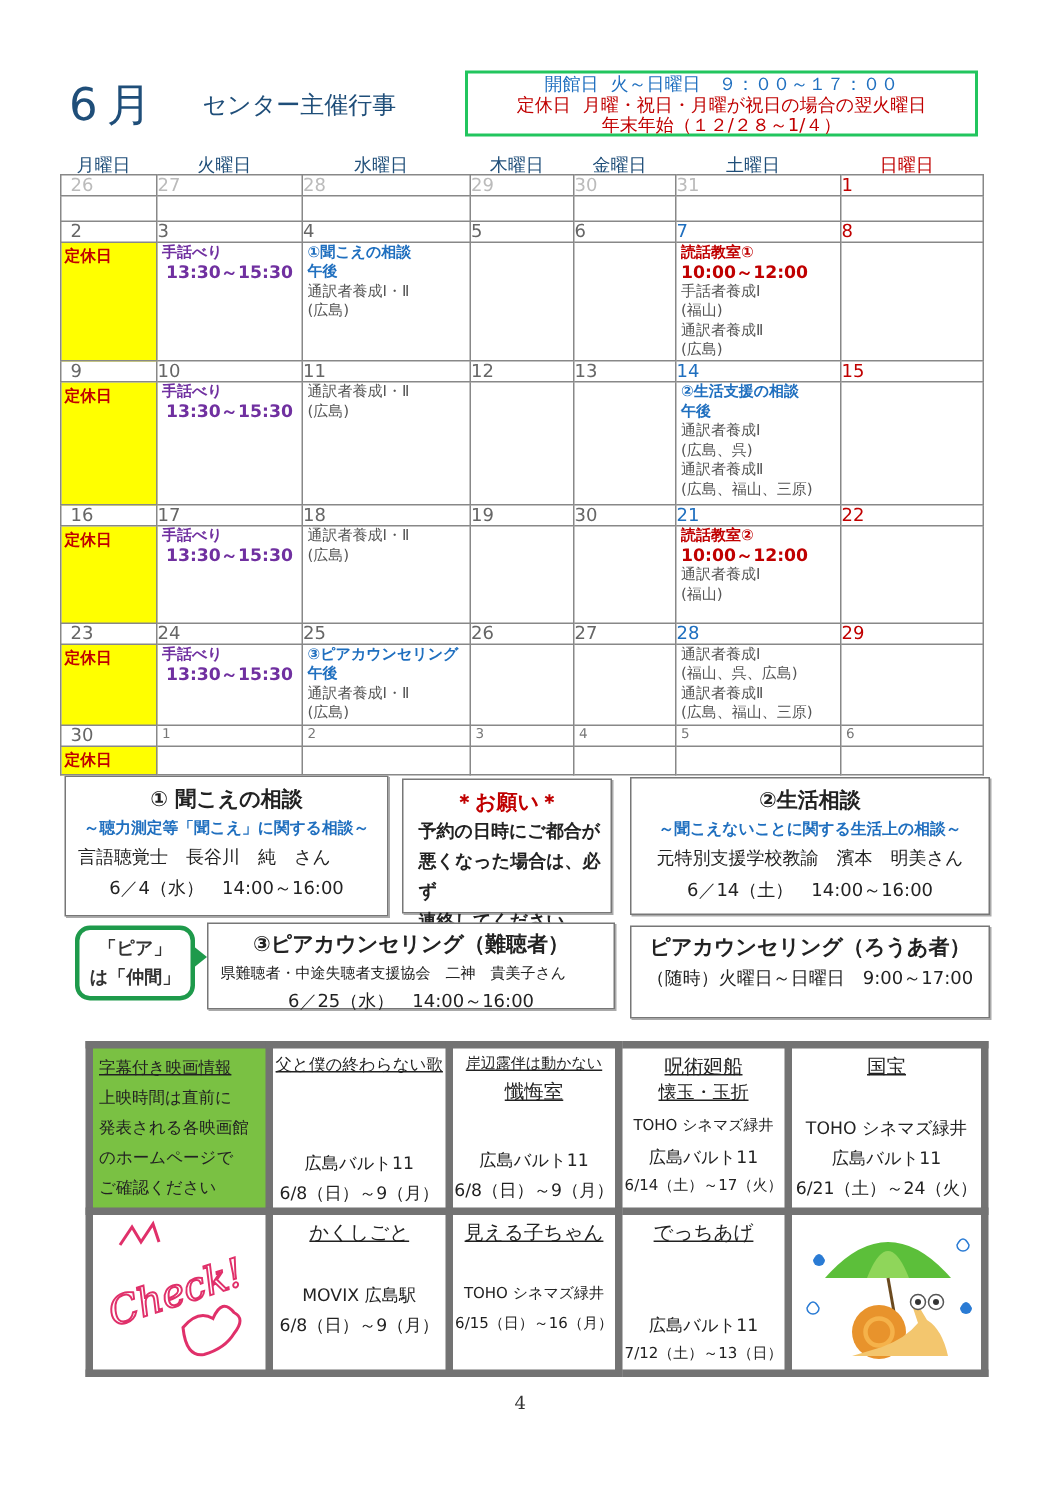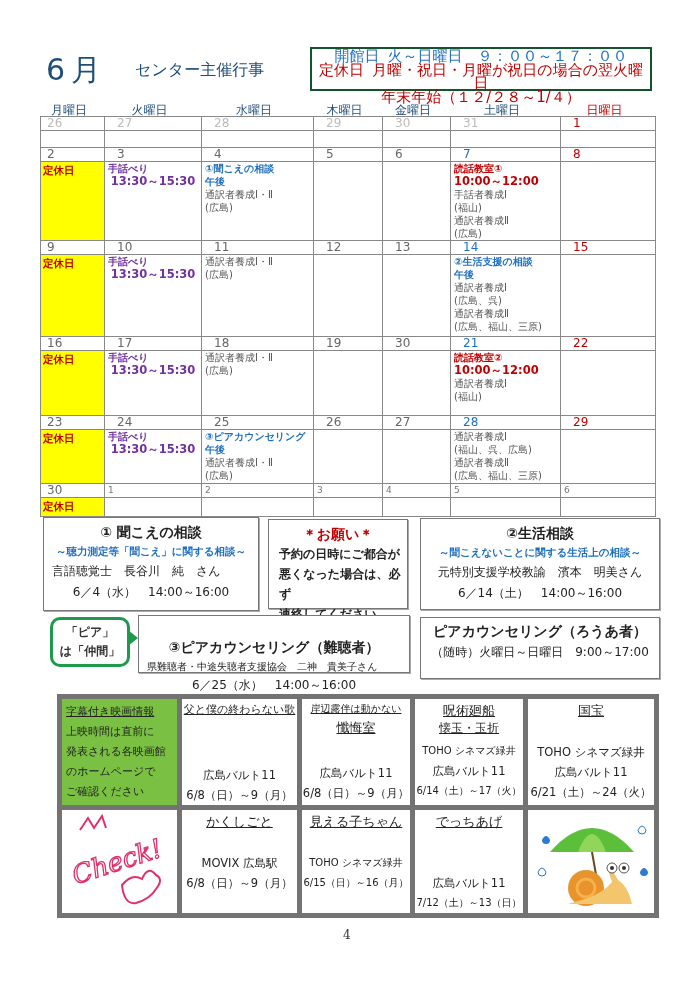--- a/index.html
+++ b/index.html
@@ -3,33 +3,33 @@
 <meta charset="utf-8">
 <style>
   html, body { margin:0; padding:0; background:#ffffff; }
   body { width:700px; height:991px; position:relative; overflow:hidden;
          font-family:"DejaVu Sans", sans-serif; color:#333; }
   .abs { position:absolute; }
 
   
   .month { left:46px; top:50px; font-size:30px; color:#1f4e79; letter-spacing:6px; font-family:"DejaVu Sans", sans-serif; }
   .subtitle { left:135px; top:60px; font-size:16px; color:#1f4e79; }
-  .infobox { left:310px; top:47px; width:342px; height:44px; border:2px solid #14532d; box-sizing:border-box; font-size:15px; text-align:center; line-height:13.5px; padding-top:1px; }
+  .infobox { left:310px; top:47px; width:342px; height:44px; border:2px solid #22c55e; box-sizing:border-box; font-size:12px; text-align:center; line-height:13.5px; padding-top:1px; }
   .infobox .l1 { color:#1f6fbf; }
   .infobox .l2, .infobox .l3 { color:#c00000; }
   .infobox .lbl { margin-right:8px; }
 
   
   .dow-row { left:37px; top:102px; width:615px; height:14px; display:flex; font-size:12px; color:#1f4e79; }
   .dow-row div { text-align:center; }
   .dow-row .sun { color:#c00000; }
 
   table.cal { position:absolute; left:40px; top:116px; width:615px; border-collapse:collapse; table-layout:fixed; font-size:10.5px; }
   table.cal td { border:1px solid #888; vertical-align:top; padding:0 3px; }
-  table.cal tr.num td { height:13px; font-size:12px; color:#666; line-height:13px; padding-left:12px; }
+  table.cal tr.num td { height:13px; font-size:12px; color:#666; line-height:13px; padding-left:0; }
   table.cal tr.num td.first { padding-left:6px; }
   table.cal tr.num td.sat { color:#1f6fbf; }
   table.cal tr.num td.sun { color:#c00000; }
   table.cal tr.num td.prev { color:#bbb; }
   table.cal tr.num td.nxt { font-size:9px; padding-left:3px; color:#777; }
   table.cal td.closed { background:#ffff00; color:#c00000; font-weight:bold; font-size:10.5px; padding:2px 2px; }
   .ev { line-height:13px; font-size:10px; }
   .purple { color:#7030a0; font-weight:bold; }
   .purple.time { font-size:11.5px;text-align:center; }
   .blue { color:#1f6fbf; font-weight:bold; }
@@ -281,21 +281,21 @@
   <div class="p" style="margin-top:4px">元特別支援学校教諭　濱本　明美さん</div>
   <div class="p" style="margin-top:4px">6／14（土）　14:00～16:00</div>
 </div>
 
 <div class="abs peer-bubble">
   <div>「ピア」</div>
   <div>は「仲間」</div>
 </div>
 <div class="abs peer-tail"></div>
 
-<div class="abs box" style="left:138px; top:615px; width:272px; height:58px; padding-top:23px;">
+<div class="abs box" style="left:138px; top:615px; width:272px; height:58px; padding-top:5px;">
   <div class="t">③ピアカウンセリング（難聴者）</div>
   <div class="p" style="font-size:10px; margin-top:3px; text-align:left; padding-left:8px">県難聴者・中途失聴者支援協会　二神　貴美子さん</div>
   <div class="p" style="margin-top:3px">6／25（水）　14:00～16:00</div>
 </div>
 
 <div class="abs box" style="left:420px; top:617px; width:240px; height:62px; padding-top:5px;">
   <div class="t">ピアカウンセリング（ろうあ者）</div>
   <div class="p" style="margin-top:3px">（随時）火曜日～日曜日　9:00～17:00</div>
 </div>
 

